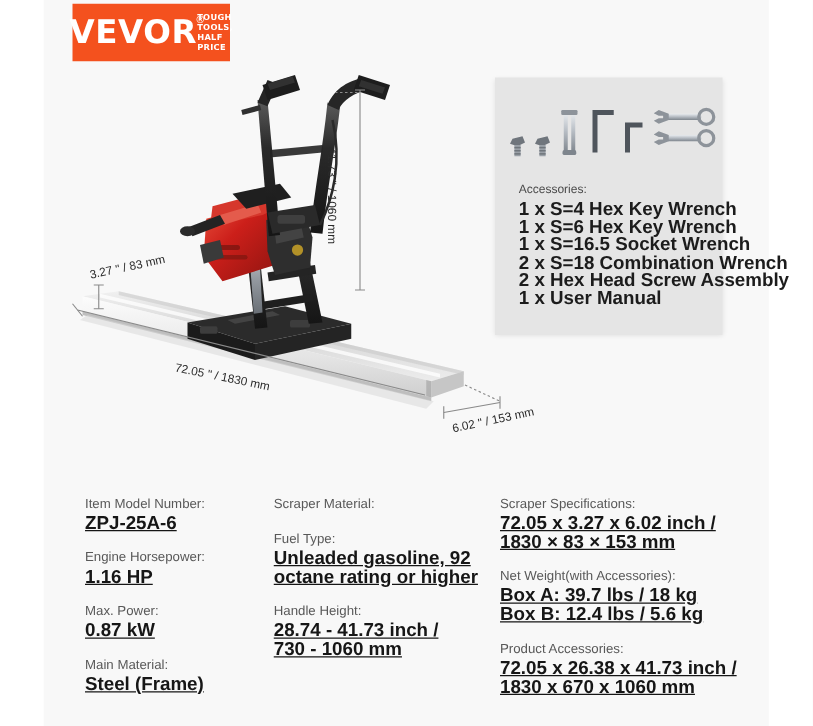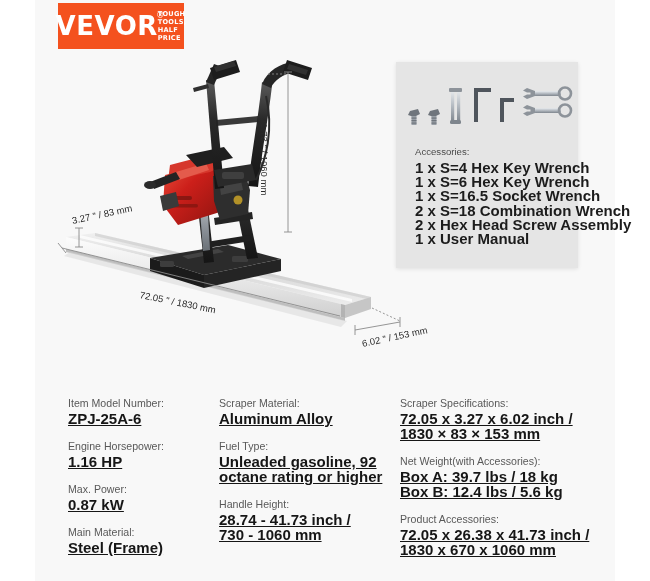--- a/index.html
+++ b/index.html
@@ -416,21 +416,20 @@
       </div>
       <div class="spec-group">
         <div class="spec-label">Main Material:</div>
         <div class="spec-value">Steel (Frame)</div>
       </div>
     </div>
 
     <div class="spec-col" id="spec-col-2">
       <div class="spec-group">
         <div class="spec-label">Scraper Material:</div>
-        <div class="spec-value">Aluminum Alloy</div>
       </div>
       <div class="spec-group">
         <div class="spec-label">Fuel Type:</div>
         <div class="spec-value">Unleaded gasoline, 92</div>
         <div class="spec-value">octane rating or higher</div>
       </div>
       <div class="spec-group">
         <div class="spec-label">Handle Height:</div>
         <div class="spec-value">28.74 - 41.73 inch /</div>
         <div class="spec-value">730 - 1060 mm</div>

